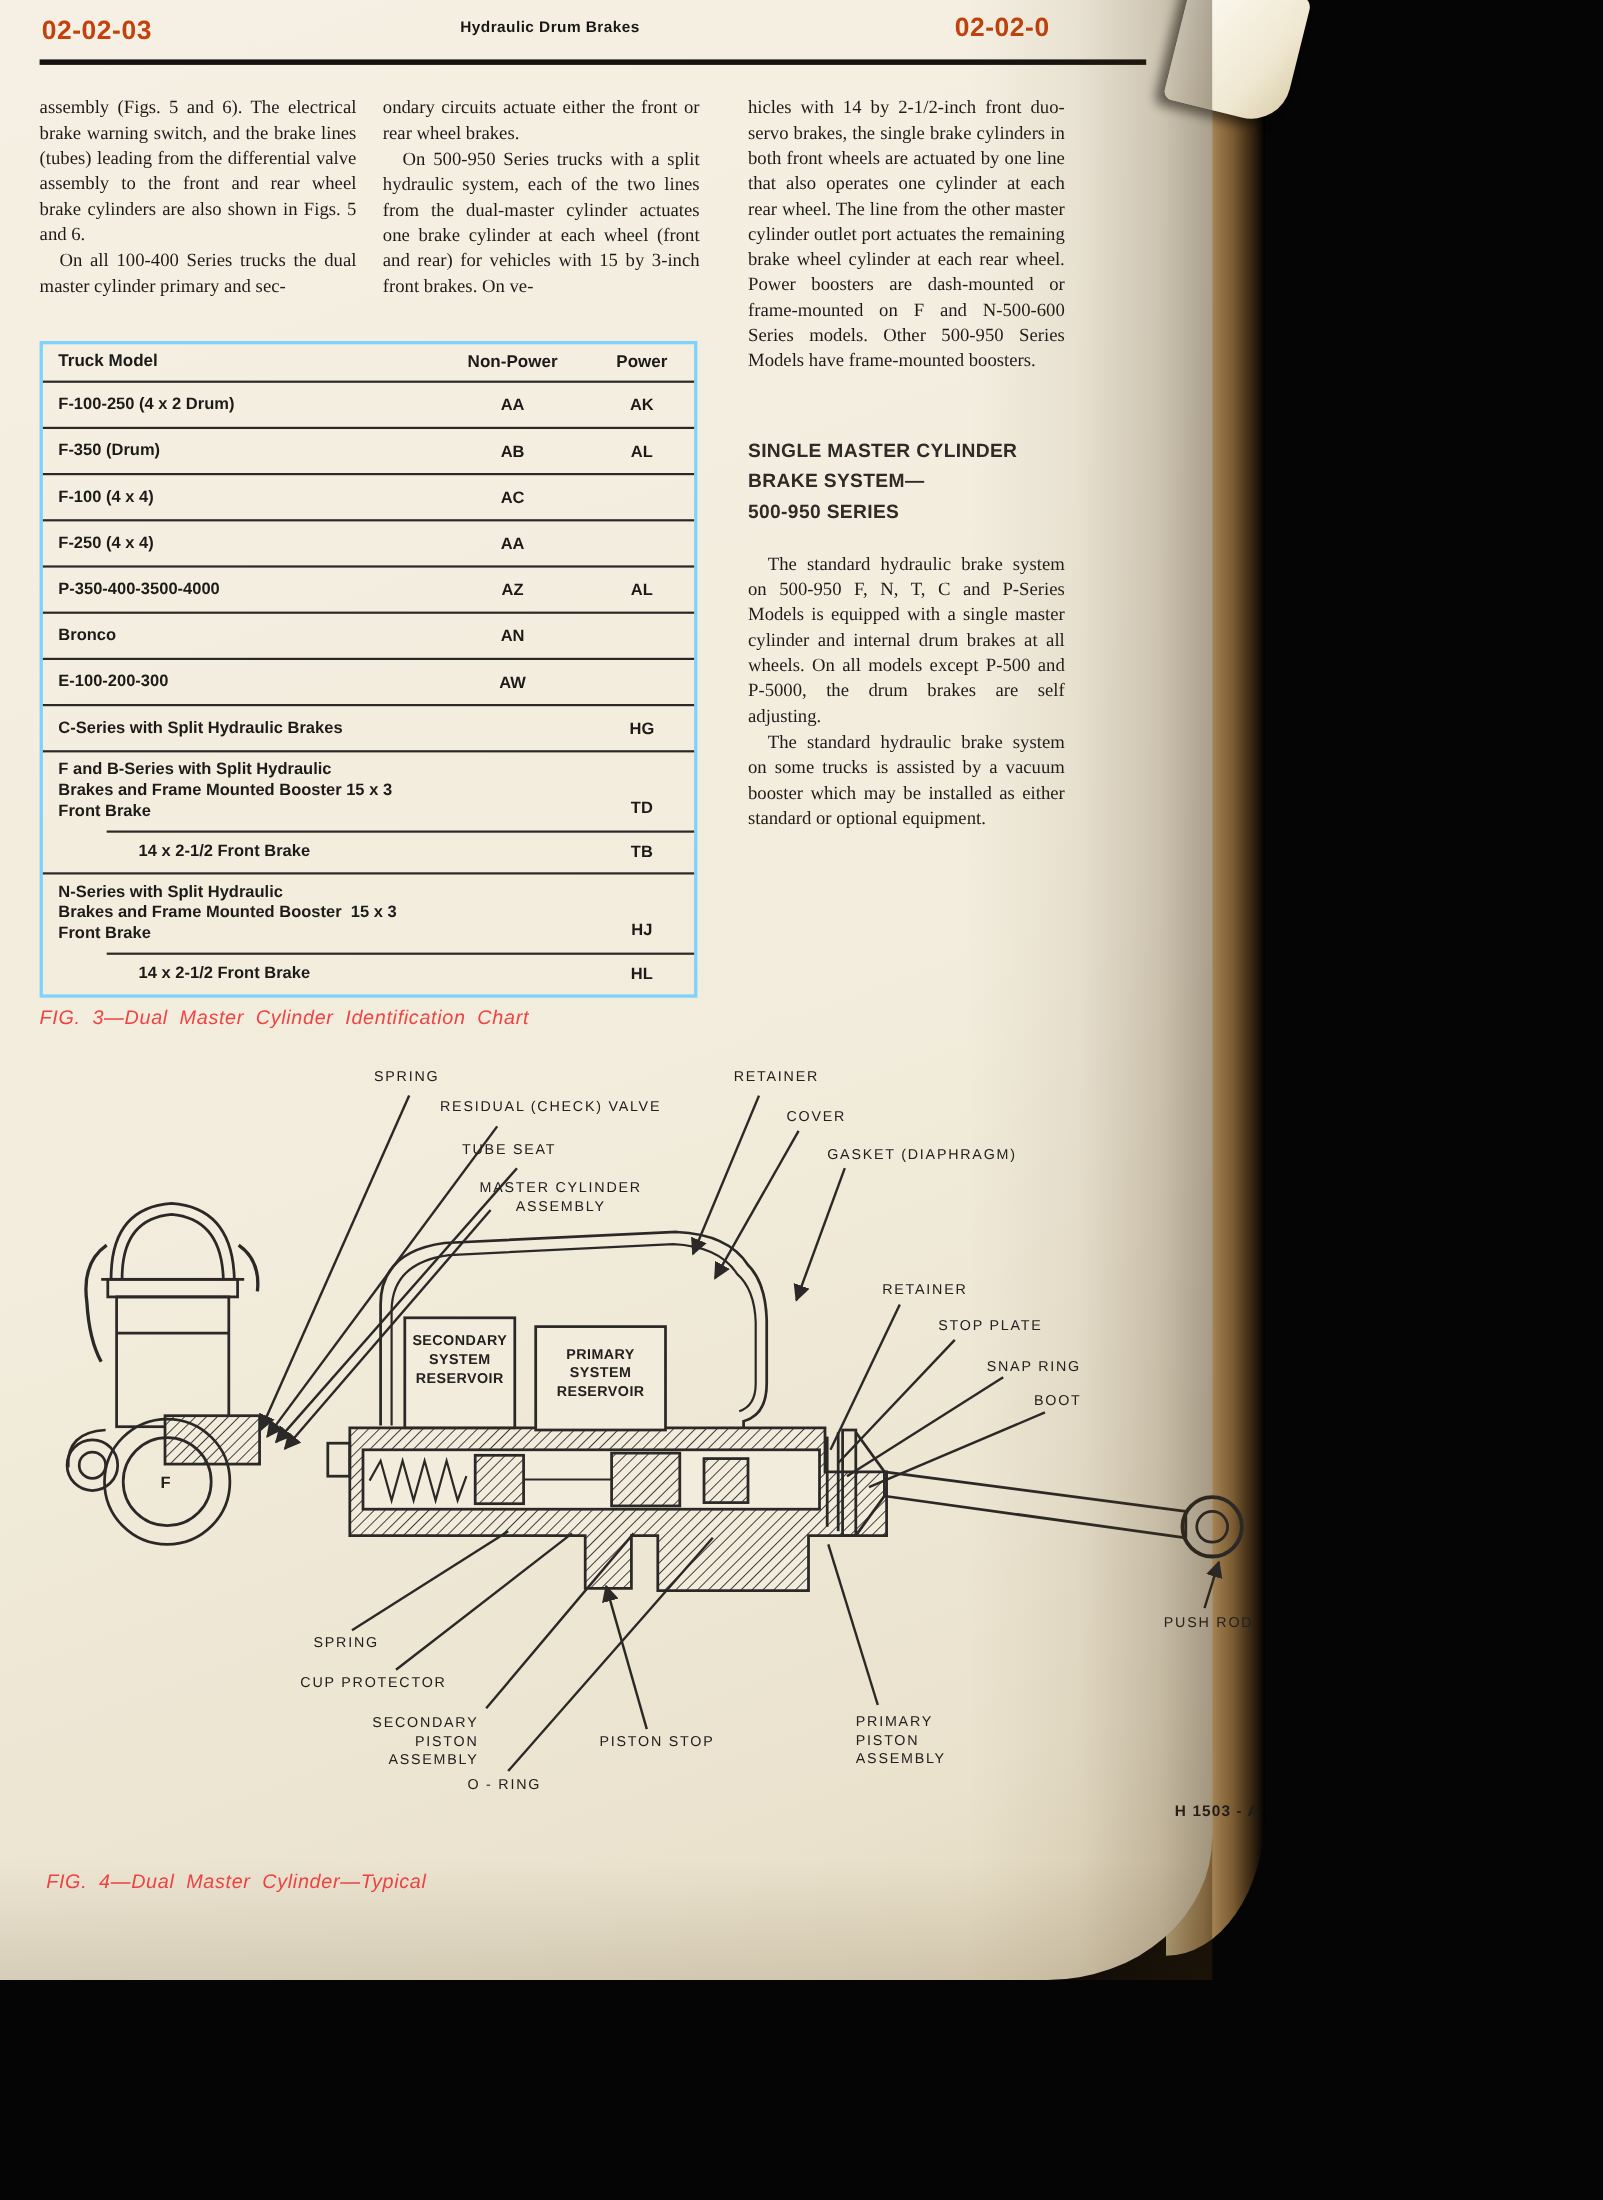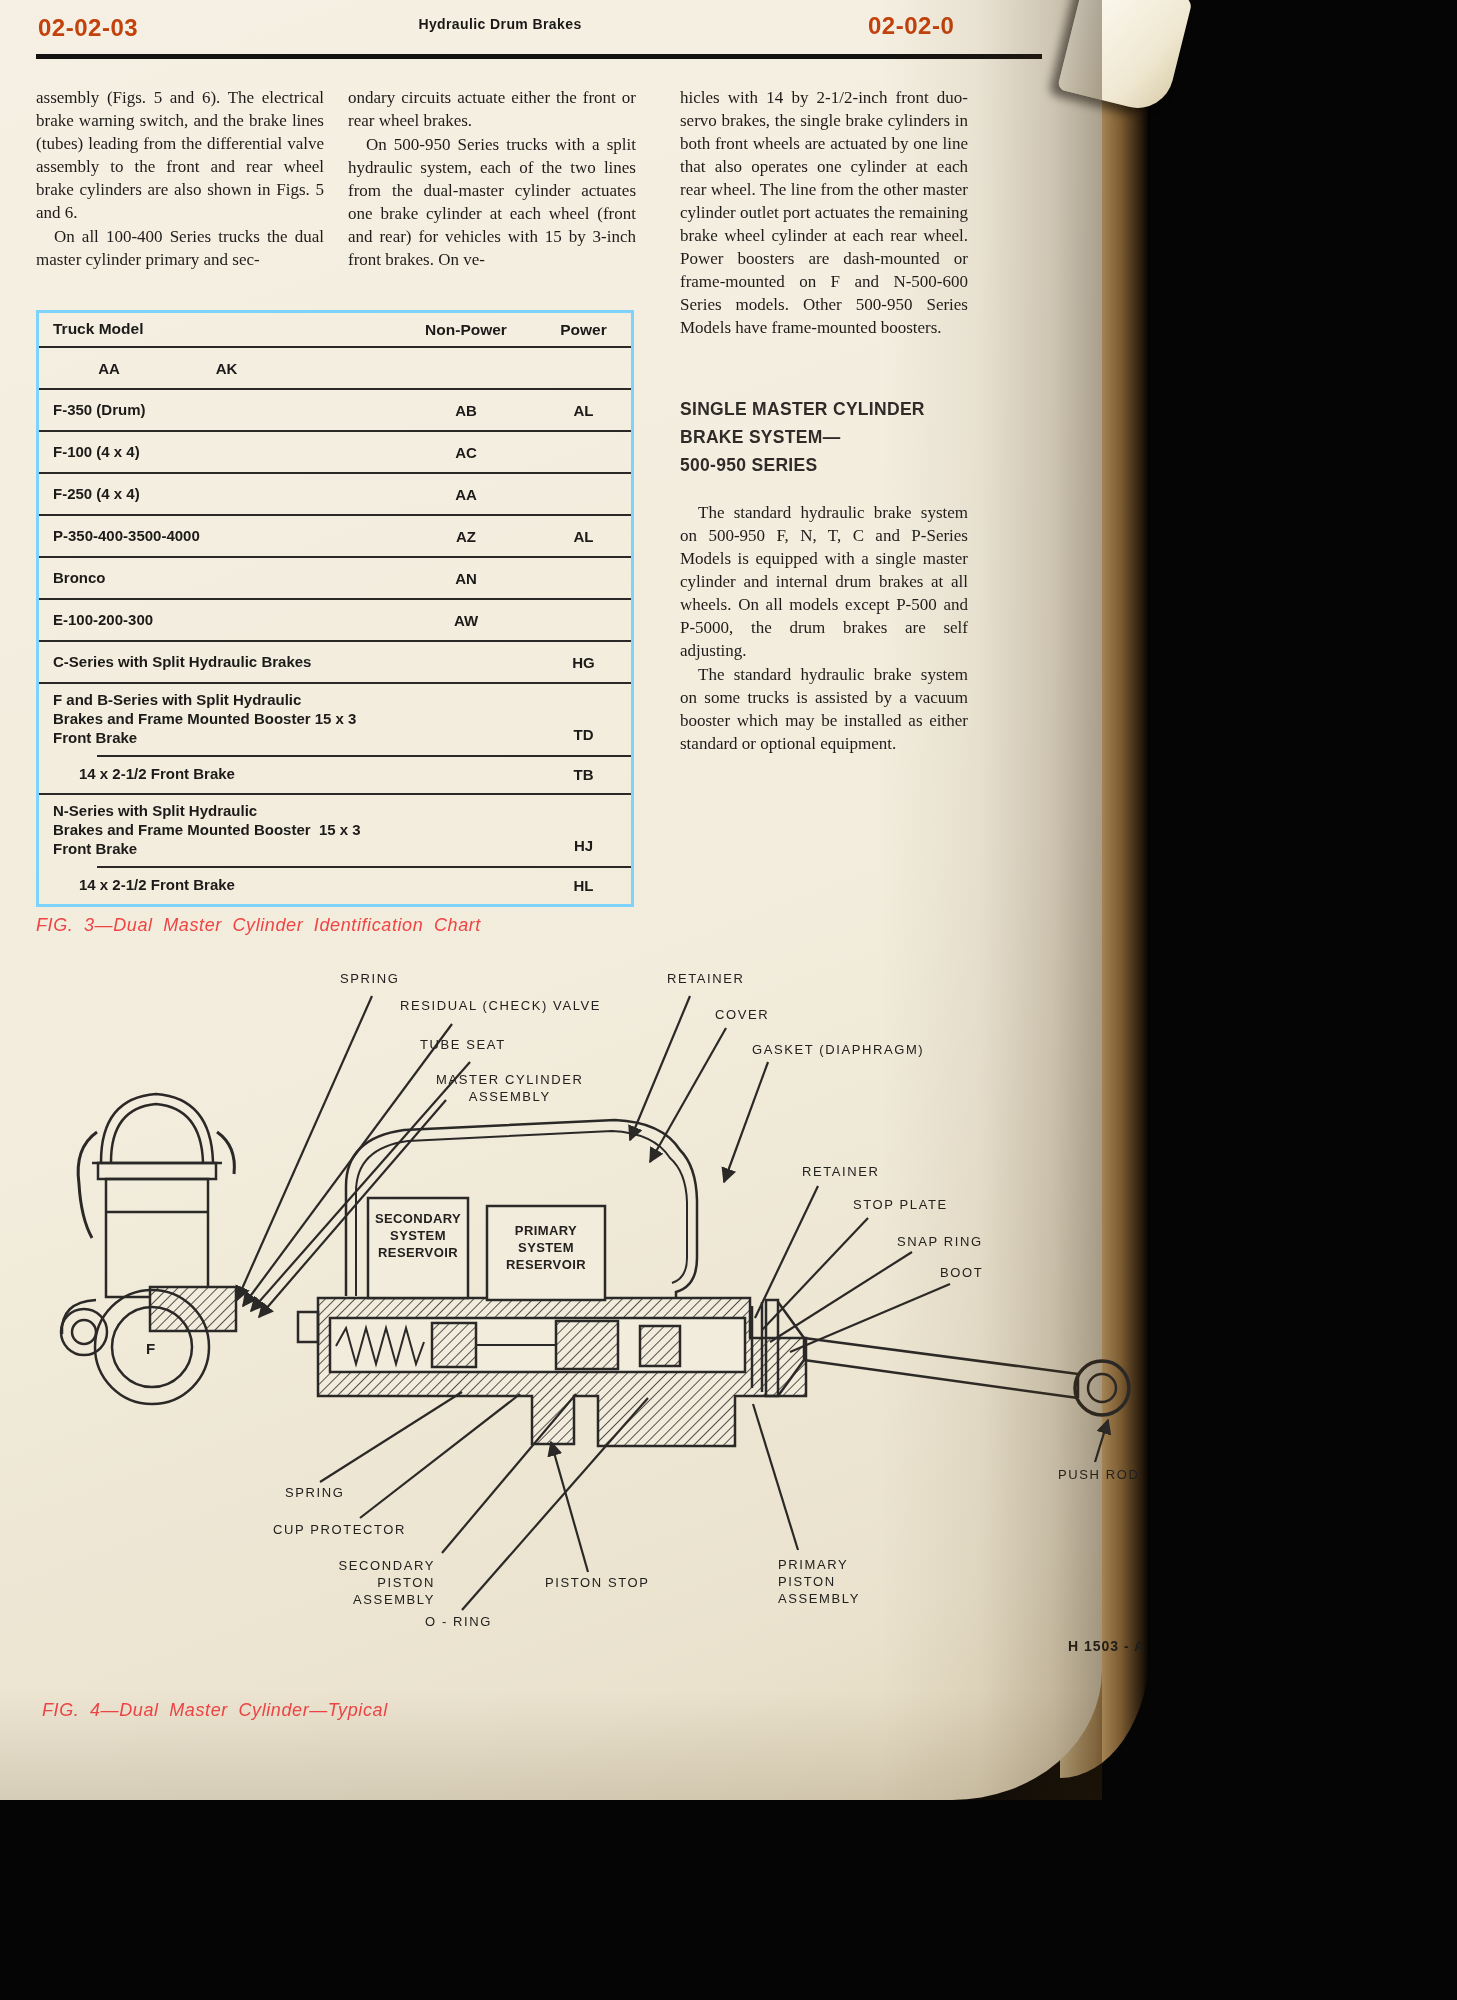--- a/index.html
+++ b/index.html
@@ -44,21 +44,21 @@
 
   
   .idtable{position:absolute;left:36px;top:310px;width:598px;z-index:3;border:3px solid #7dd3fc;
       font-family:"Liberation Sans",sans-serif;font-size:15px;font-weight:600;color:#1c1b19;
       background:transparent;box-sizing:border-box;}
   .trow{display:flex;align-items:center;position:relative;border-top:2px solid #2a2927;min-height:40px;}
   .trow.head{border-top:none;min-height:33px;font-weight:700;font-size:15.5px;}
   .trow.sub{border-top:none;min-height:38px;}
   .trow.sub::before{content:"";position:absolute;left:58px;right:0;top:0;border-top:2px solid #2a2927;}
   .c-model{flex:1;padding:6px 4px 8px 14px;white-space:pre-wrap;line-height:19px;}
-  .sub .c-model{padding-left:40px;}
+  .sub .c-model{padding-left:87px;}
   .c-np{width:140px;text-align:center;}
   .c-pw{width:95px;text-align:center;}
   .trow.two{min-height:64px;}
   .trow.two .c-pw{align-self:flex-end;padding-bottom:12px;}
 
   
   .figcap{position:absolute;z-index:3;font-family:"Liberation Sans",sans-serif;font-style:italic;
       font-size:18px;letter-spacing:0.6px;word-spacing:5px;color:#ef4444;}
   .cap3{left:36px;top:915px;} .cap4{left:42px;top:1700px;}
 
@@ -105,20 +105,21 @@
     <p class="ind">The standard hydraulic brake system on some trucks is assisted by a vacuum booster which may be installed as either standard or optional equipment.</p>
   </div>
 
   <div class="idtable">
     <div class="trow head">
       <div class="c-model">Truck Model</div>
       <div class="c-np">Non-Power</div>
       <div class="c-pw">Power</div>
     </div>
     <div class="trow">
+      <div class="c-model">F-100-250 (4 x 2 Drum)</div>
       <div class="c-np">AA</div>
       <div class="c-pw">AK</div>
     </div>
     <div class="trow">
       <div class="c-model">F-350 (Drum)</div>
       <div class="c-np">AB</div>
       <div class="c-pw">AL</div>
     </div>
     <div class="trow">
       <div class="c-model">F-100 (4 x 4)</div>

